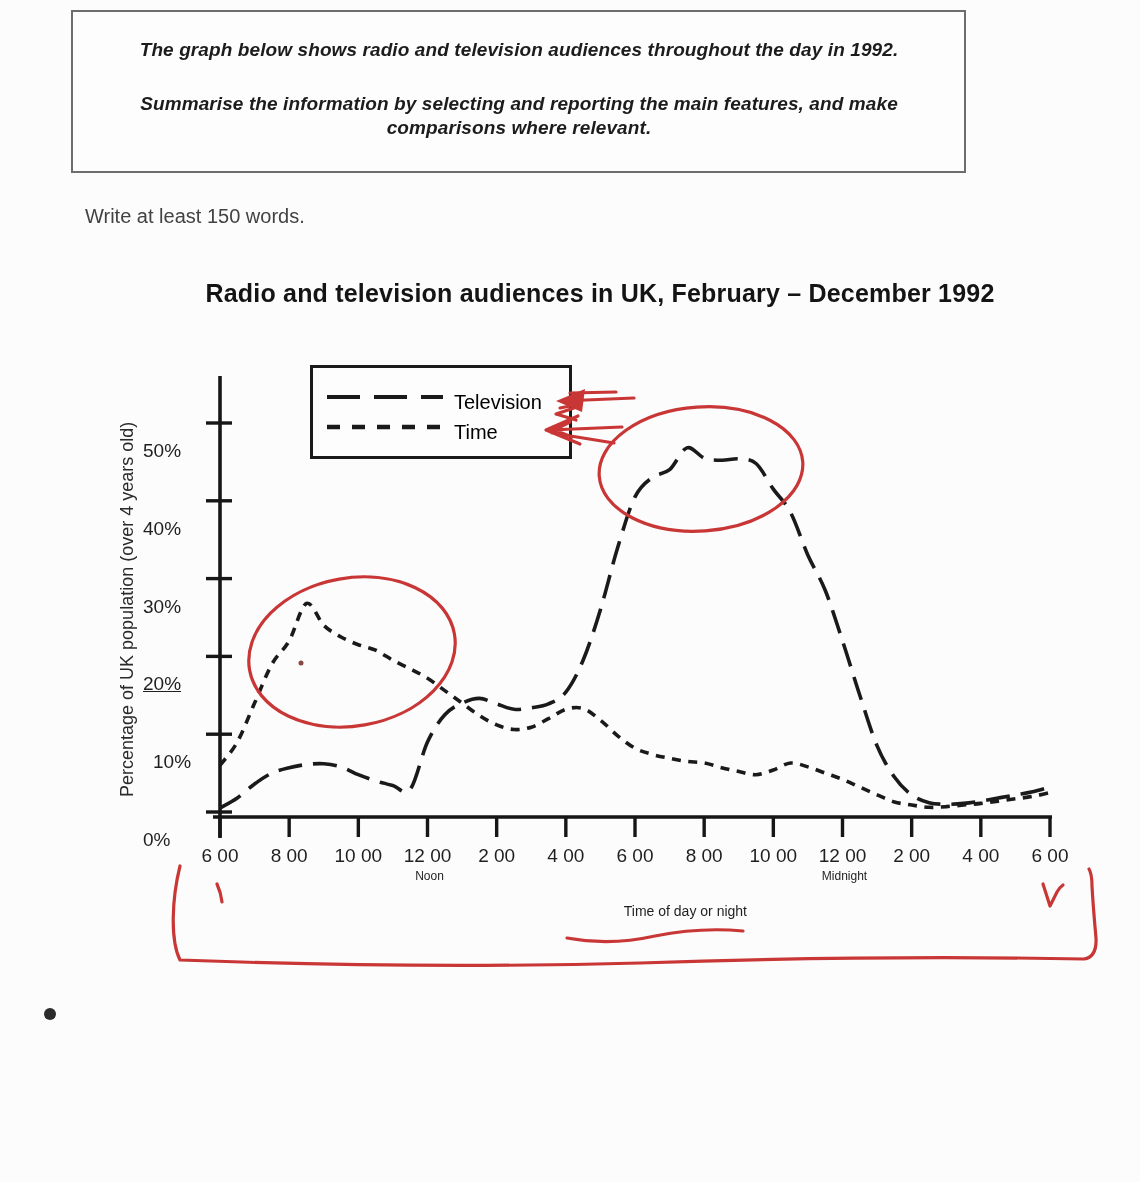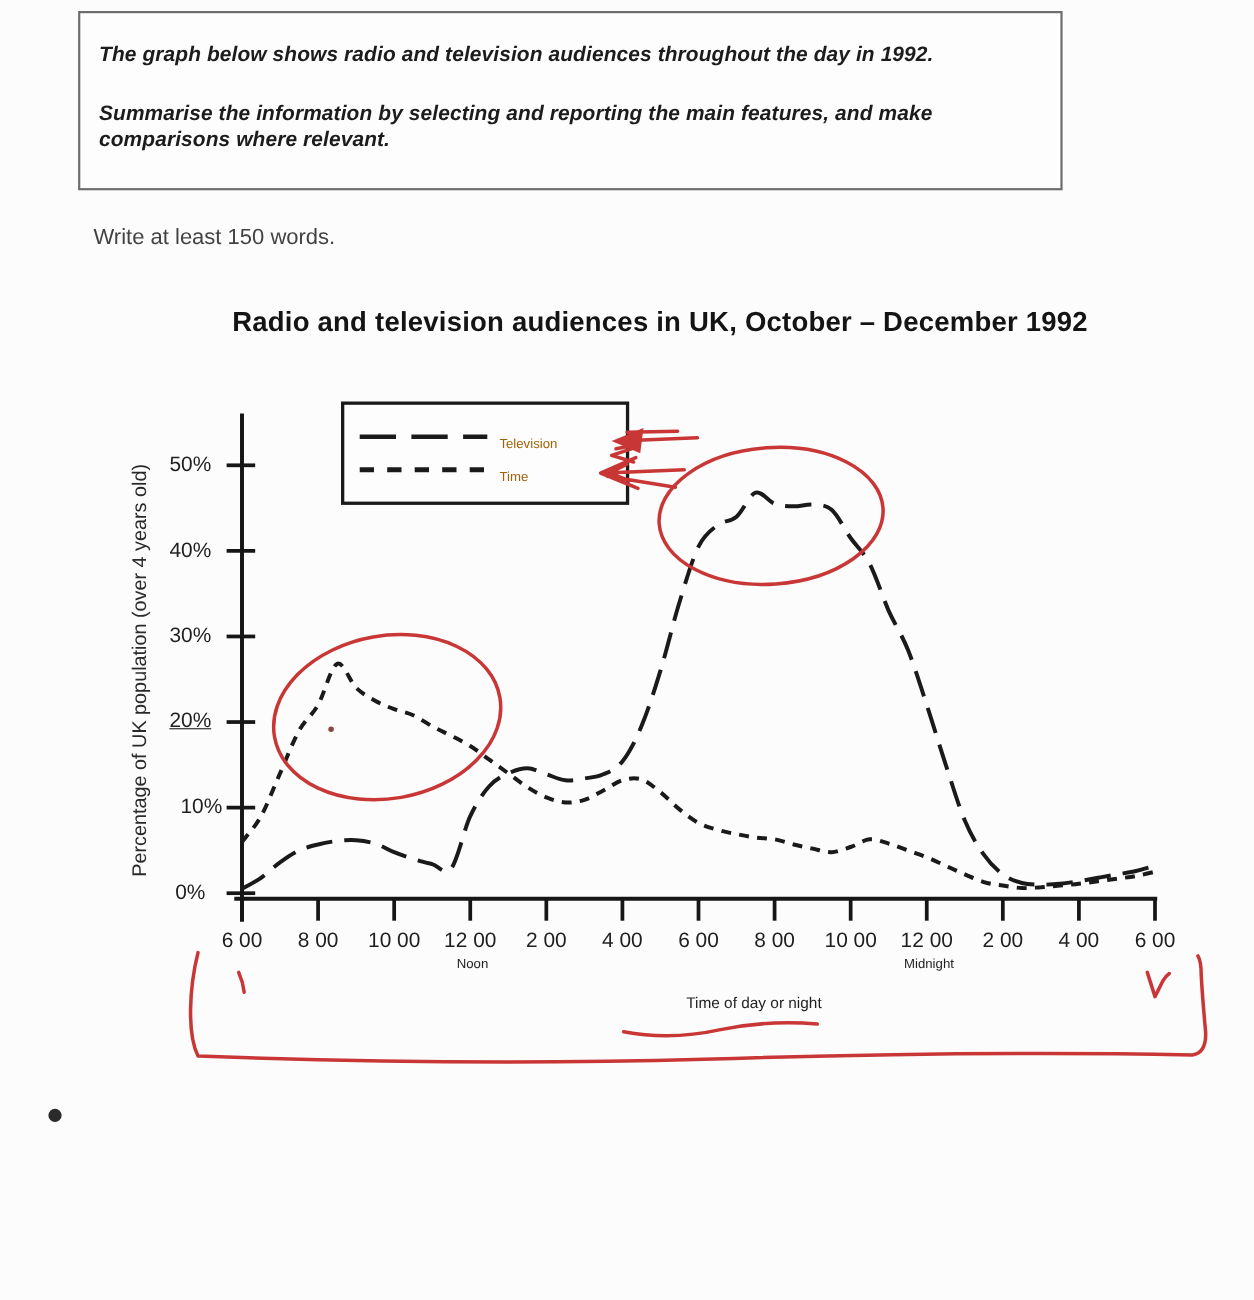--- a/index.html
+++ b/index.html
@@ -10,60 +10,61 @@
   .abs{position:absolute;}
   
   .task-box{
     left:71px;top:10px;width:858px;height:113px;
     border:2px solid #6d6d6d;background:#fdfdfd;
     padding:26px 16px 20px 17px;
   }
   .task-box p{
     margin:0;font-size:19px;line-height:24px;font-weight:bold;font-style:italic;color:#1c1c1c;
     letter-spacing:0.1px;
+    text-align:center;
   }
   .task-box p + p{margin-top:30px;}
   .instruction{left:85px;top:205px;font-size:20px;color:#424242;}
   .chart-title{left:150px;top:279px;width:900px;text-align:center;font-size:25px;font-weight:bold;color:#141414;letter-spacing:0.2px;}
   .y-axis-title{
     left:112px;top:383px;height:452px;width:30px;
     writing-mode:vertical-rl;transform:rotate(180deg);
     text-align:center;font-size:18px;color:#2a2a2a;line-height:30px;
   }
   .tick-label{position:absolute;font-size:19px;color:#1f1f1f;white-space:nowrap;}
-  .y-tick{text-align:center;width:60px;}
+  .y-tick{text-align:left;width:60px;margin-top:28px;}
   .x-tick{text-align:center;width:70px;}
   .sub-label{position:absolute;font-size:12px;color:#1f1f1f;text-align:center;width:110px;}
   .x-axis-label{left:527px;top:903px;width:220px;text-align:right;font-size:14px;color:#1f1f1f;}
   
   .legend{
     left:310px;top:365px;width:243px;height:88px;
     border:3px solid #1a1a1a;background:#fdfdfd;
     display:flex;flex-direction:column;justify-content:center;gap:6px;padding-left:13px;
   }
   .legend-row{display:flex;align-items:center;gap:10px;height:24px;}
-  .legend-label{font-size:12px;color:#a16207;margin-top:11px;}
+  .legend-label{font-size:20px;color:#000000;margin-top:11px;}
   svg.overlay{position:absolute;left:0;top:0;pointer-events:none;}
   
   .bullets{left:44px;top:1008px;width:1000px;}
   .bullet-row{display:flex;align-items:center;margin-bottom:31px;}
   .bullet-dot{width:12px;height:12px;border-radius:50%;background:#2b2b2b;margin-right:27px;flex:0 0 auto;}
   .bullet-text{font-size:27px;color:#2e2e2e;letter-spacing:0.2px;}
 </style>
 </head>
 <body>
 
 <div class="abs task-box">
   <p>The graph below shows radio and television audiences throughout the day in 1992.</p>
   <p>Summarise the information by selecting and reporting the main features, and make comparisons where relevant.</p>
 </div>
 
 <div class="abs instruction">Write at least 150 words.</div>
 
-<div class="abs chart-title">Radio and television audiences in UK, October – December 1992</div>
+<div class="abs chart-title">Radio and television audiences in UK, February – December 1992</div>
 
 <div class="abs y-axis-title">Percentage of UK population (over 4 years old)</div>
 
 <div id="y-tick-labels">
     <span class="tick-label y-tick" style="left: 143px; top: 801px;">0%</span>
     <span class="tick-label y-tick" style="left: 153px; top: 723.2px;">10%</span>
     <span class="tick-label y-tick" style="left: 143px; top: 645.4px; text-decoration: underline;">20%</span>
     <span class="tick-label y-tick" style="left: 143px; top: 567.6px;">30%</span>
     <span class="tick-label y-tick" style="left: 143px; top: 489.8px;">40%</span>
     <span class="tick-label y-tick" style="left: 143px; top: 412px;">50%</span>

